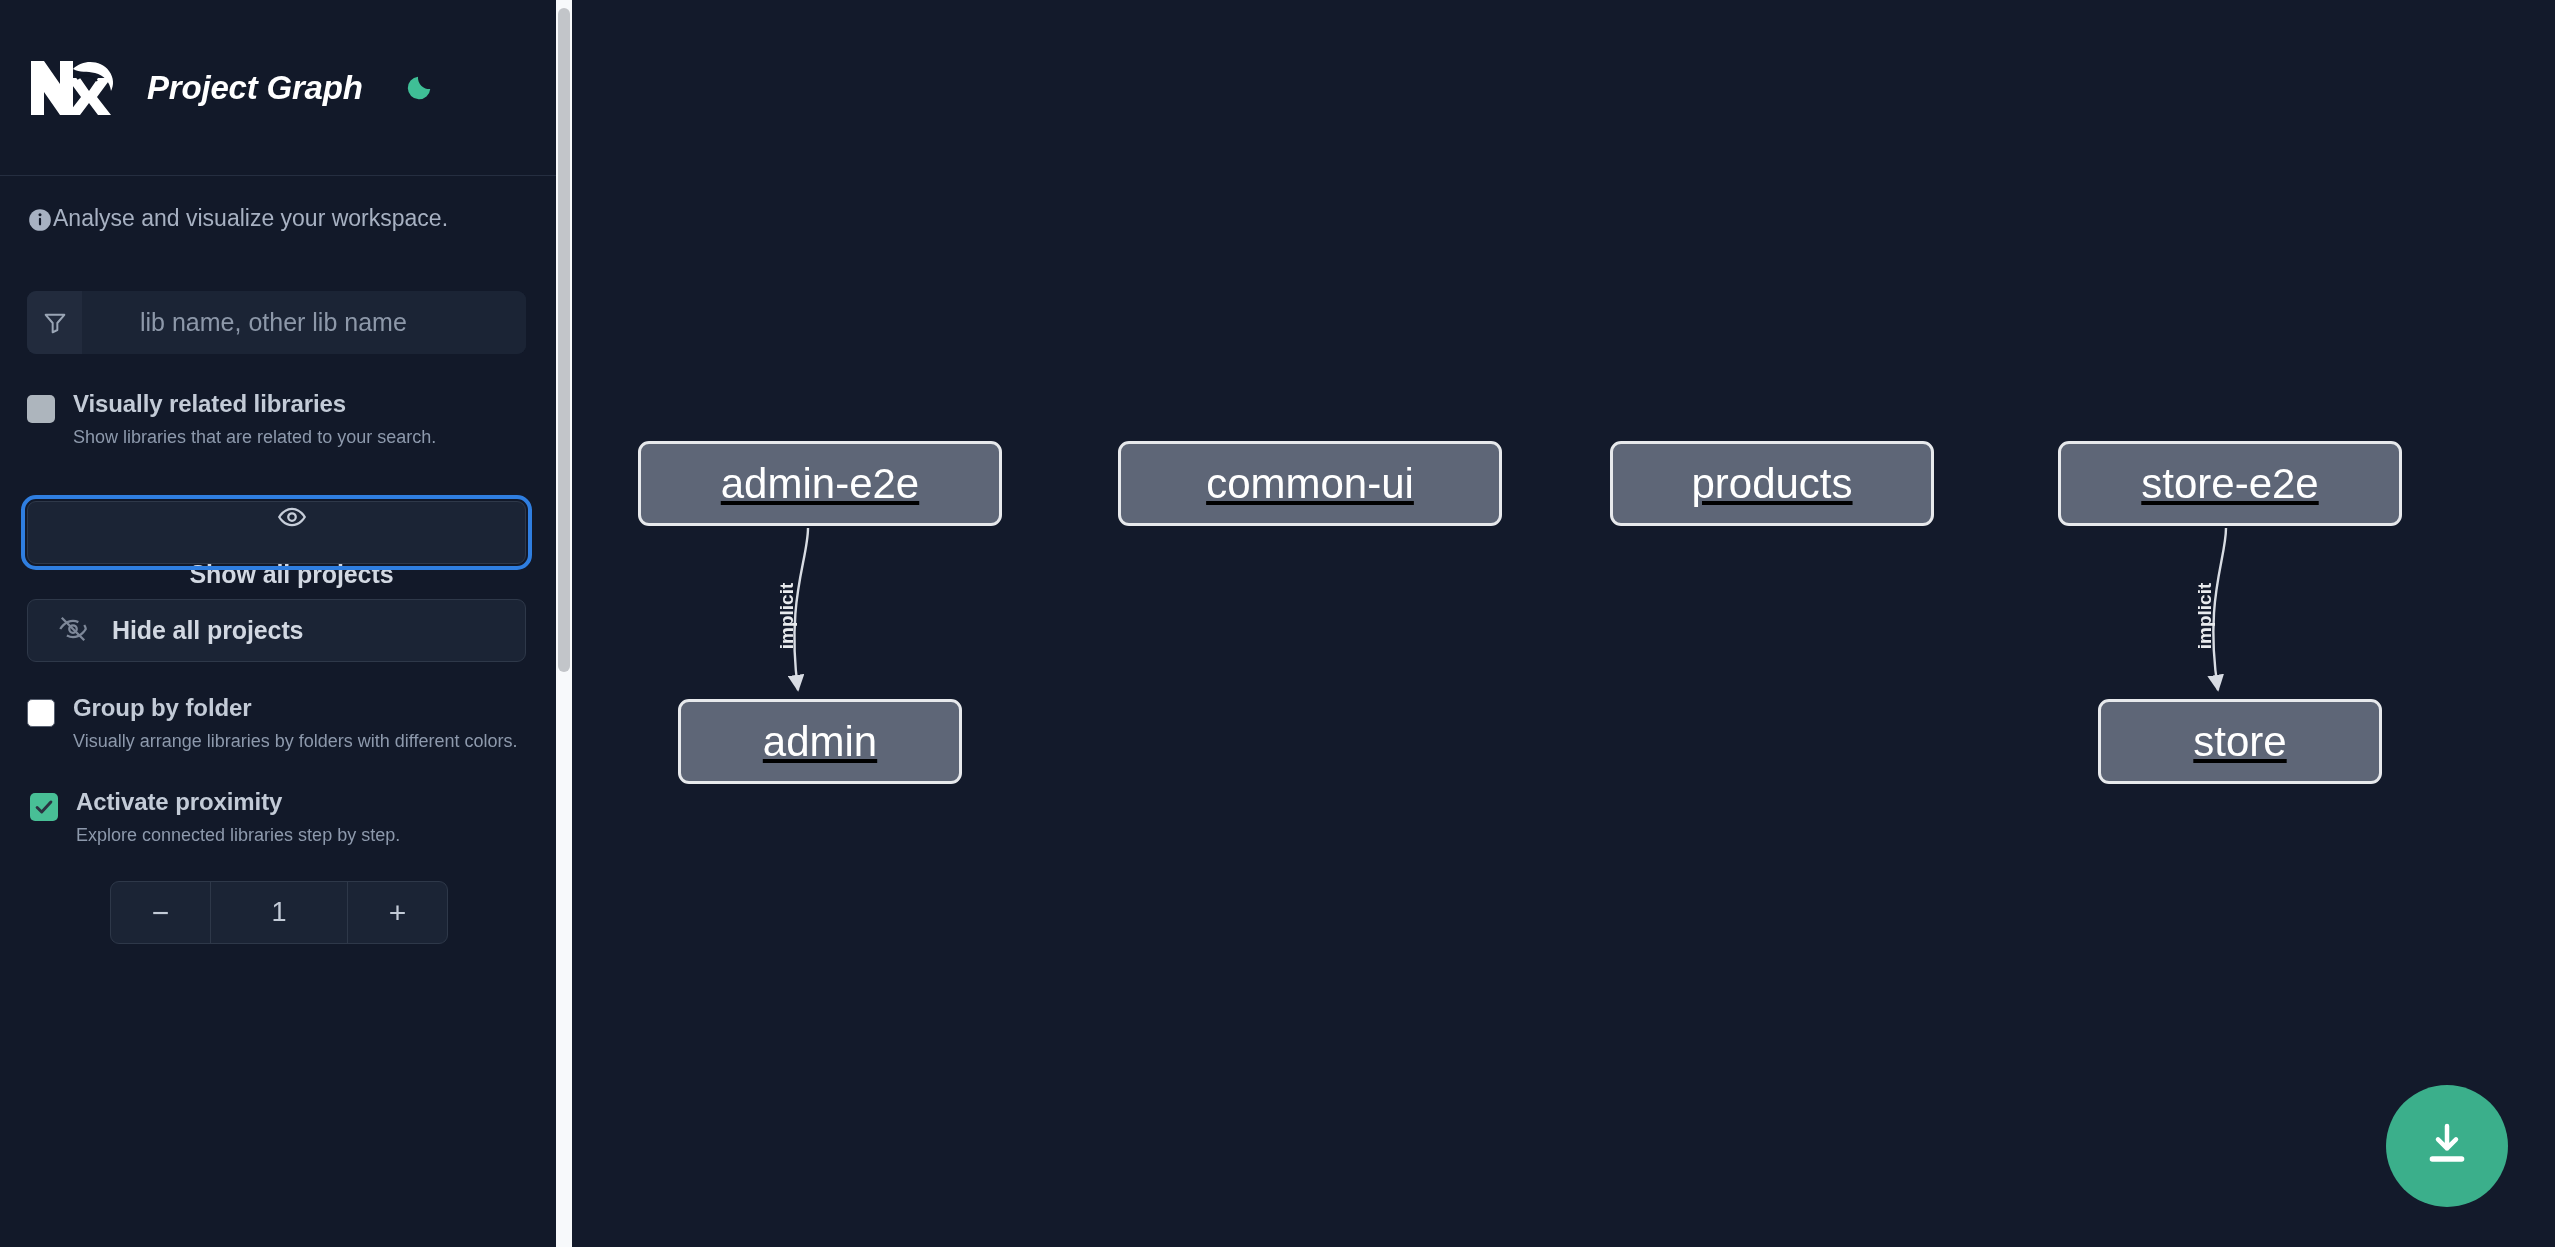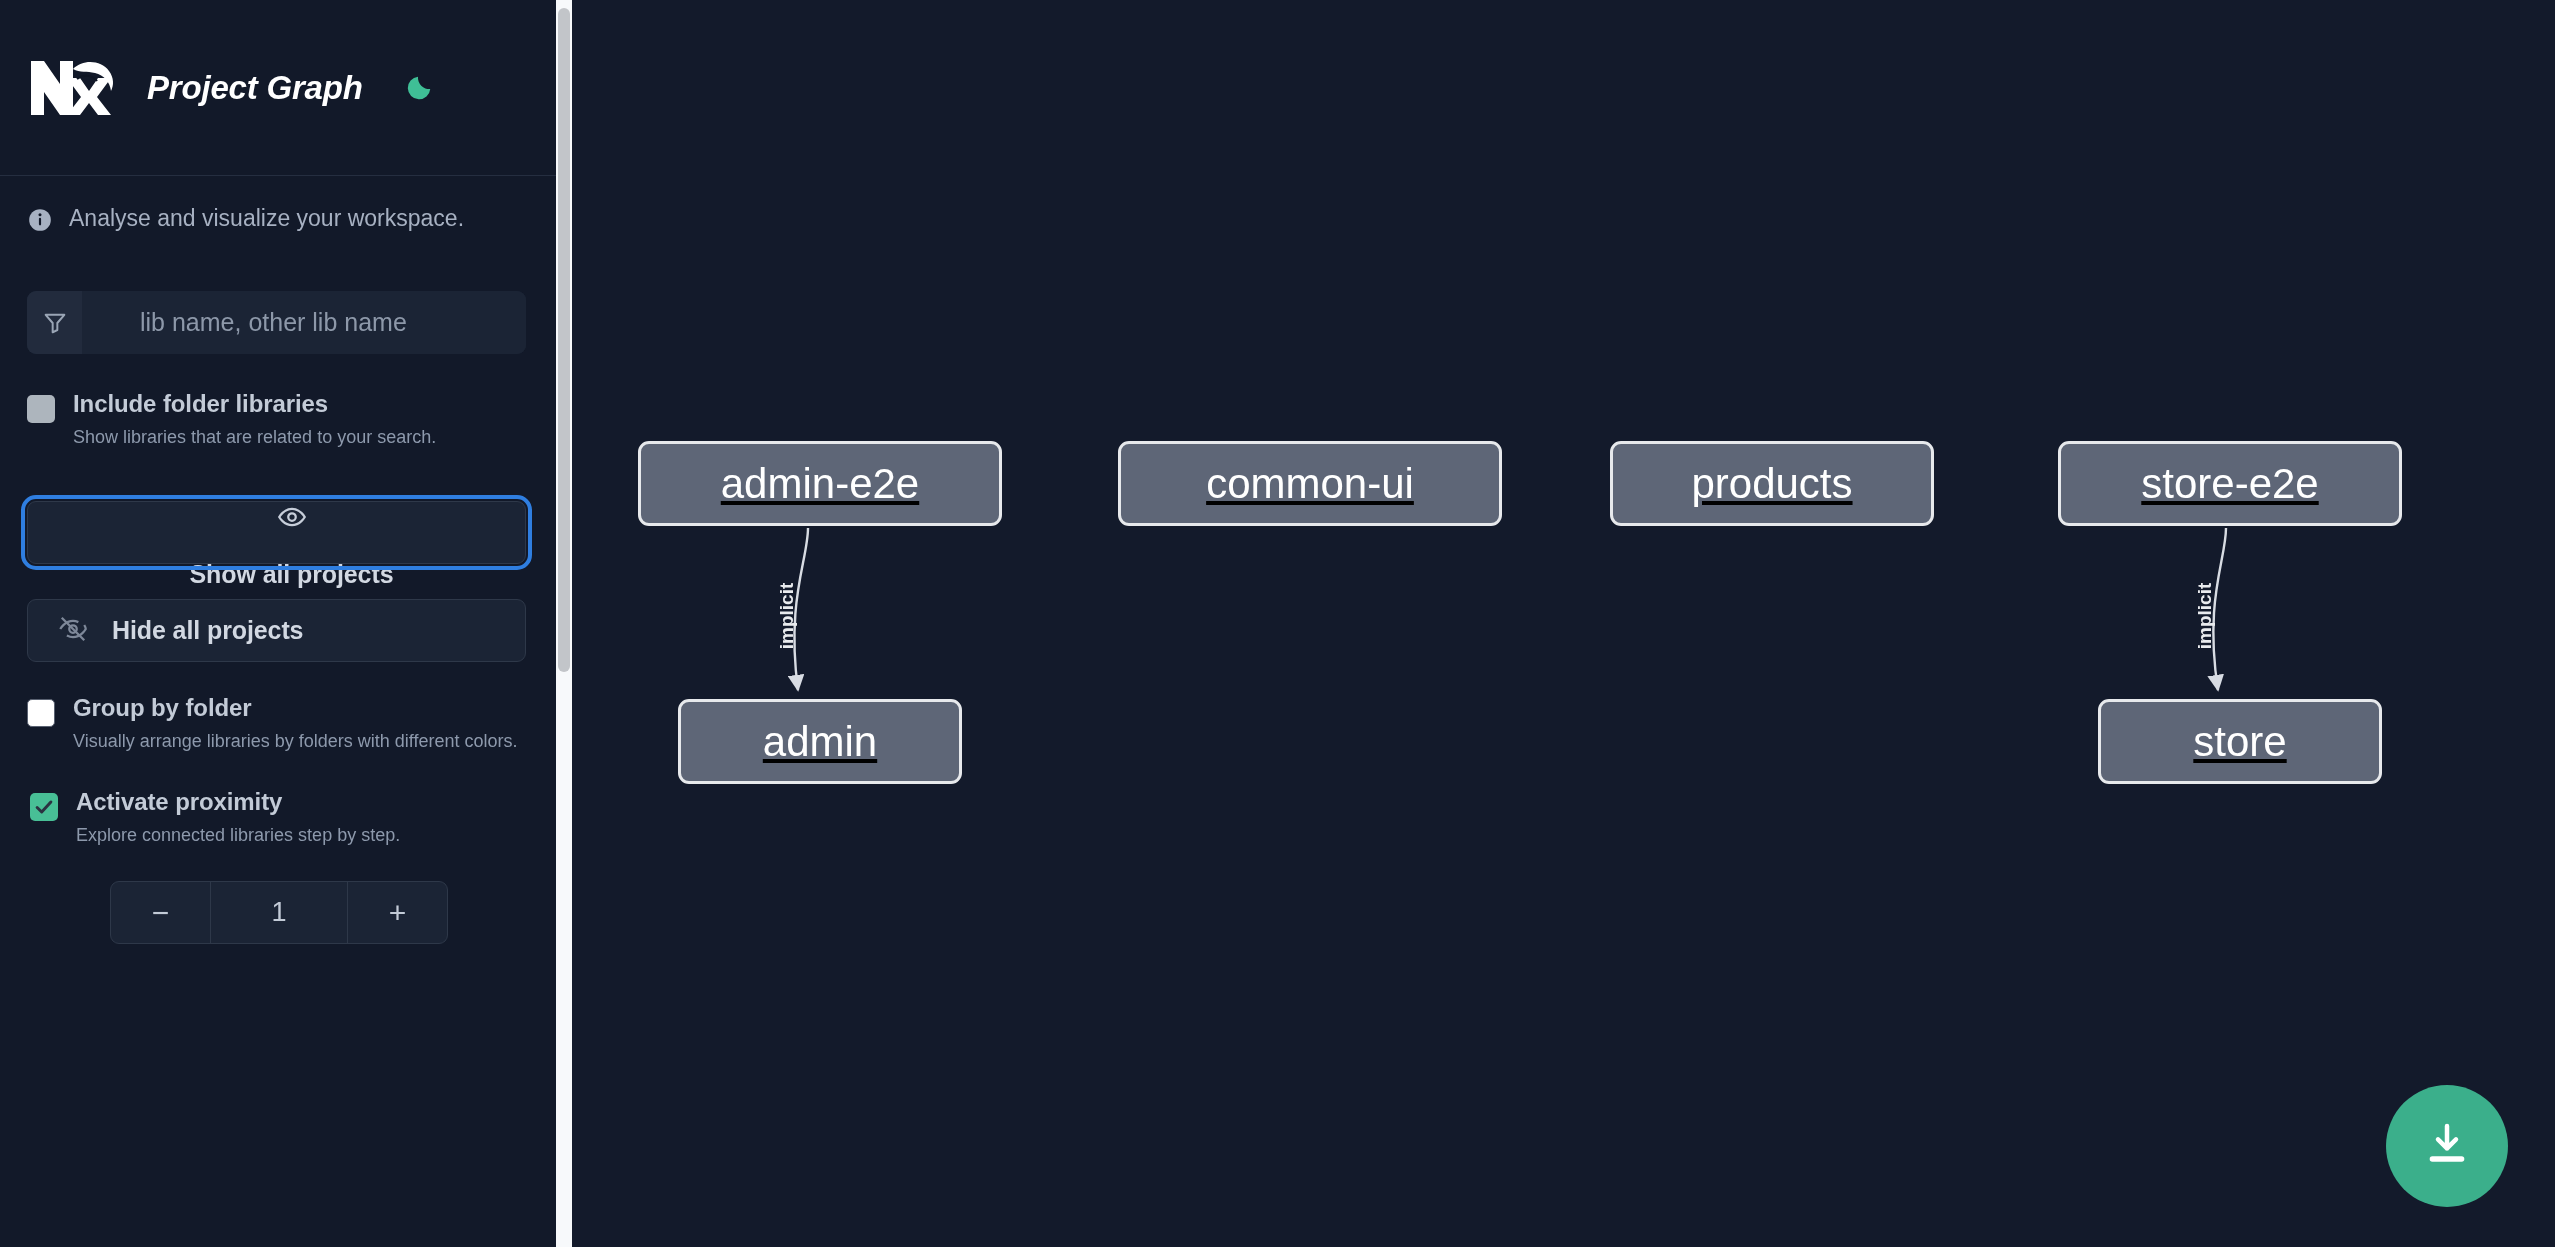--- a/index.html
+++ b/index.html
@@ -50,21 +50,20 @@
     margin-left: 36px;
     width: 40px; height: 40px;
     display: flex; align-items: center; justify-content: center;
     cursor: pointer;
   }
 
   .sb-note {
     display: flex;
     align-items: flex-start;
     padding: 28px 30px 0 27px;
-    gap: 16px;
   }
   .info-icon { flex: none; margin-top: 3px; }
   .sb-note-text {
     color: #A7B1C2;
     font-size: 23px;
     line-height: 28px;
   }
 
   
   .search-wrap {
@@ -300,21 +299,21 @@
         <svg width="28" height="28" viewBox="0 0 24 24">
           <path fill="none" stroke="#9AA5B5" stroke-width="1.7" stroke-linejoin="round" d="M4 5h16l-6 7v6l-4 2v-8z"></path>
         </svg>
       </span>
       <input class="search-input" type="text" placeholder="lib name, other lib name" style="">
     </div>
 
     <div class="opt-row first">
       <span class="cbox gray"></span>
       <div>
-        <div class="opt-title">Include folder libraries</div>
+        <div class="opt-title">Visually related libraries</div>
         <div class="opt-desc">Show libraries that are related to your search.</div>
       </div>
     </div>
 
     <div class="btn btn-show">
       <span>
         <svg width="30" height="30" viewBox="0 0 24 24">
           <path fill="none" stroke="#C7CEDA" stroke-width="1.8" d="M1.8 12S5.5 5.5 12 5.5 22.2 12 22.2 12 18.5 18.5 12 18.5 1.8 12 1.8 12z"></path>
           <circle cx="12" cy="12" r="3" fill="none" stroke="#C7CEDA" stroke-width="1.8"></circle>
         </svg>

